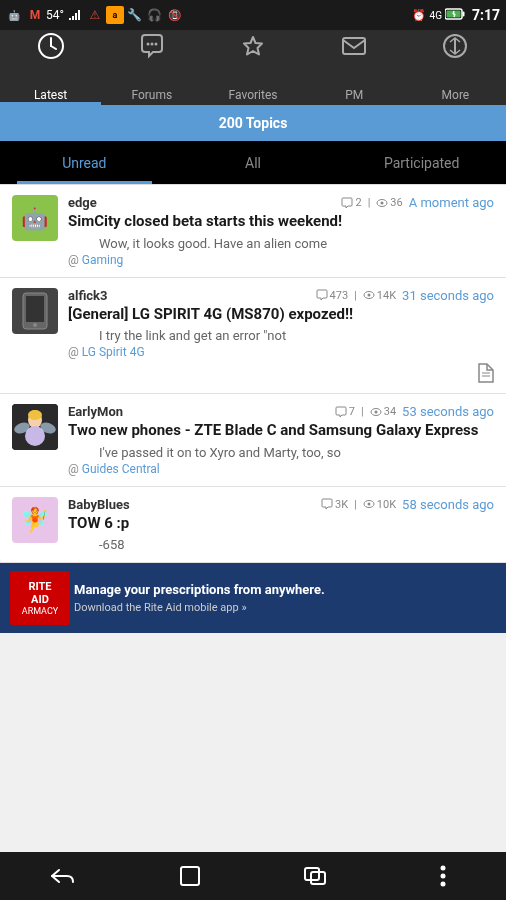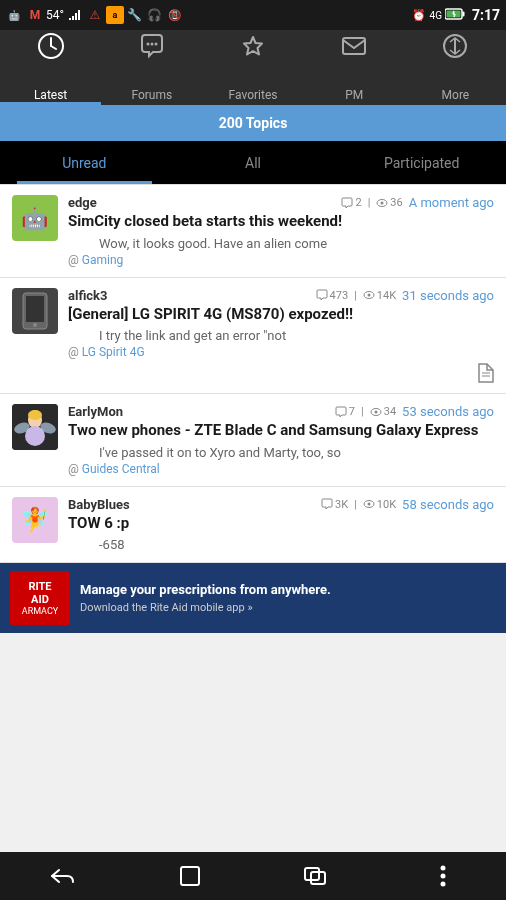--- a/index.html
+++ b/index.html
@@ -255,21 +255,21 @@
     }
 
     
     .ad-banner {
       width: 100%;
       height: 70px;
       background: #1c3a6e;
       display: flex;
       align-items: center;
       padding: 6px 10px;
-      gap: 10px;
+      gap: 4px;
       cursor: pointer;
     }
     .ad-logo {
       width: 60px;
       height: 54px;
       background: #cc0000;
       display: flex;
       flex-direction: column;
       align-items: center;
       justify-content: center;

